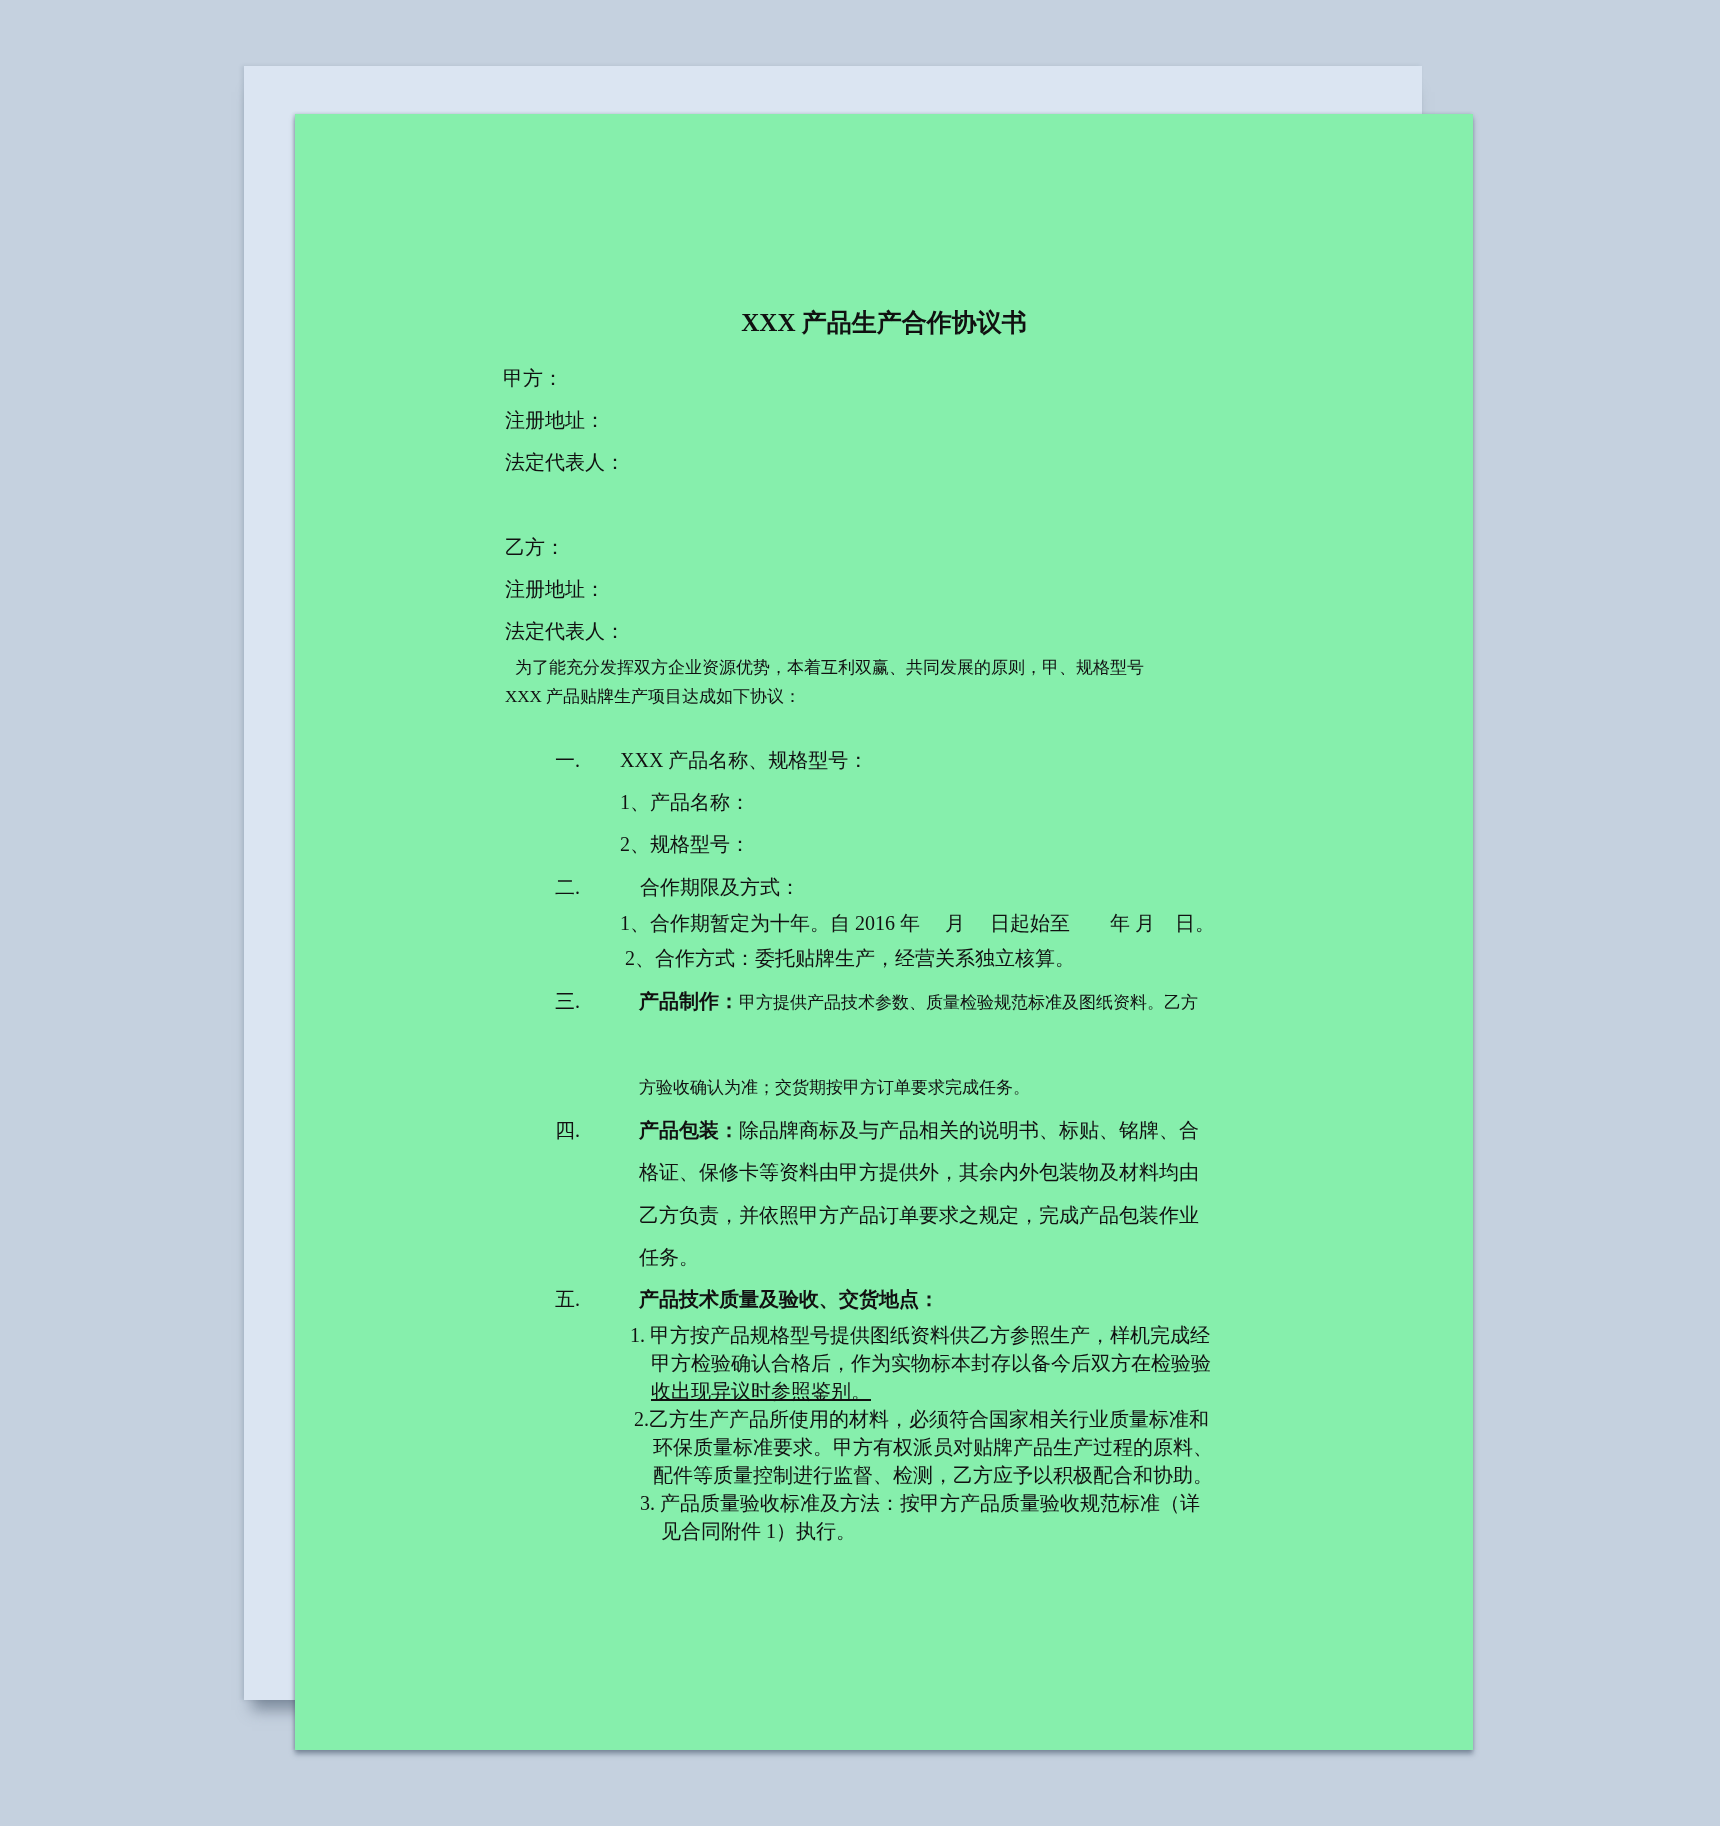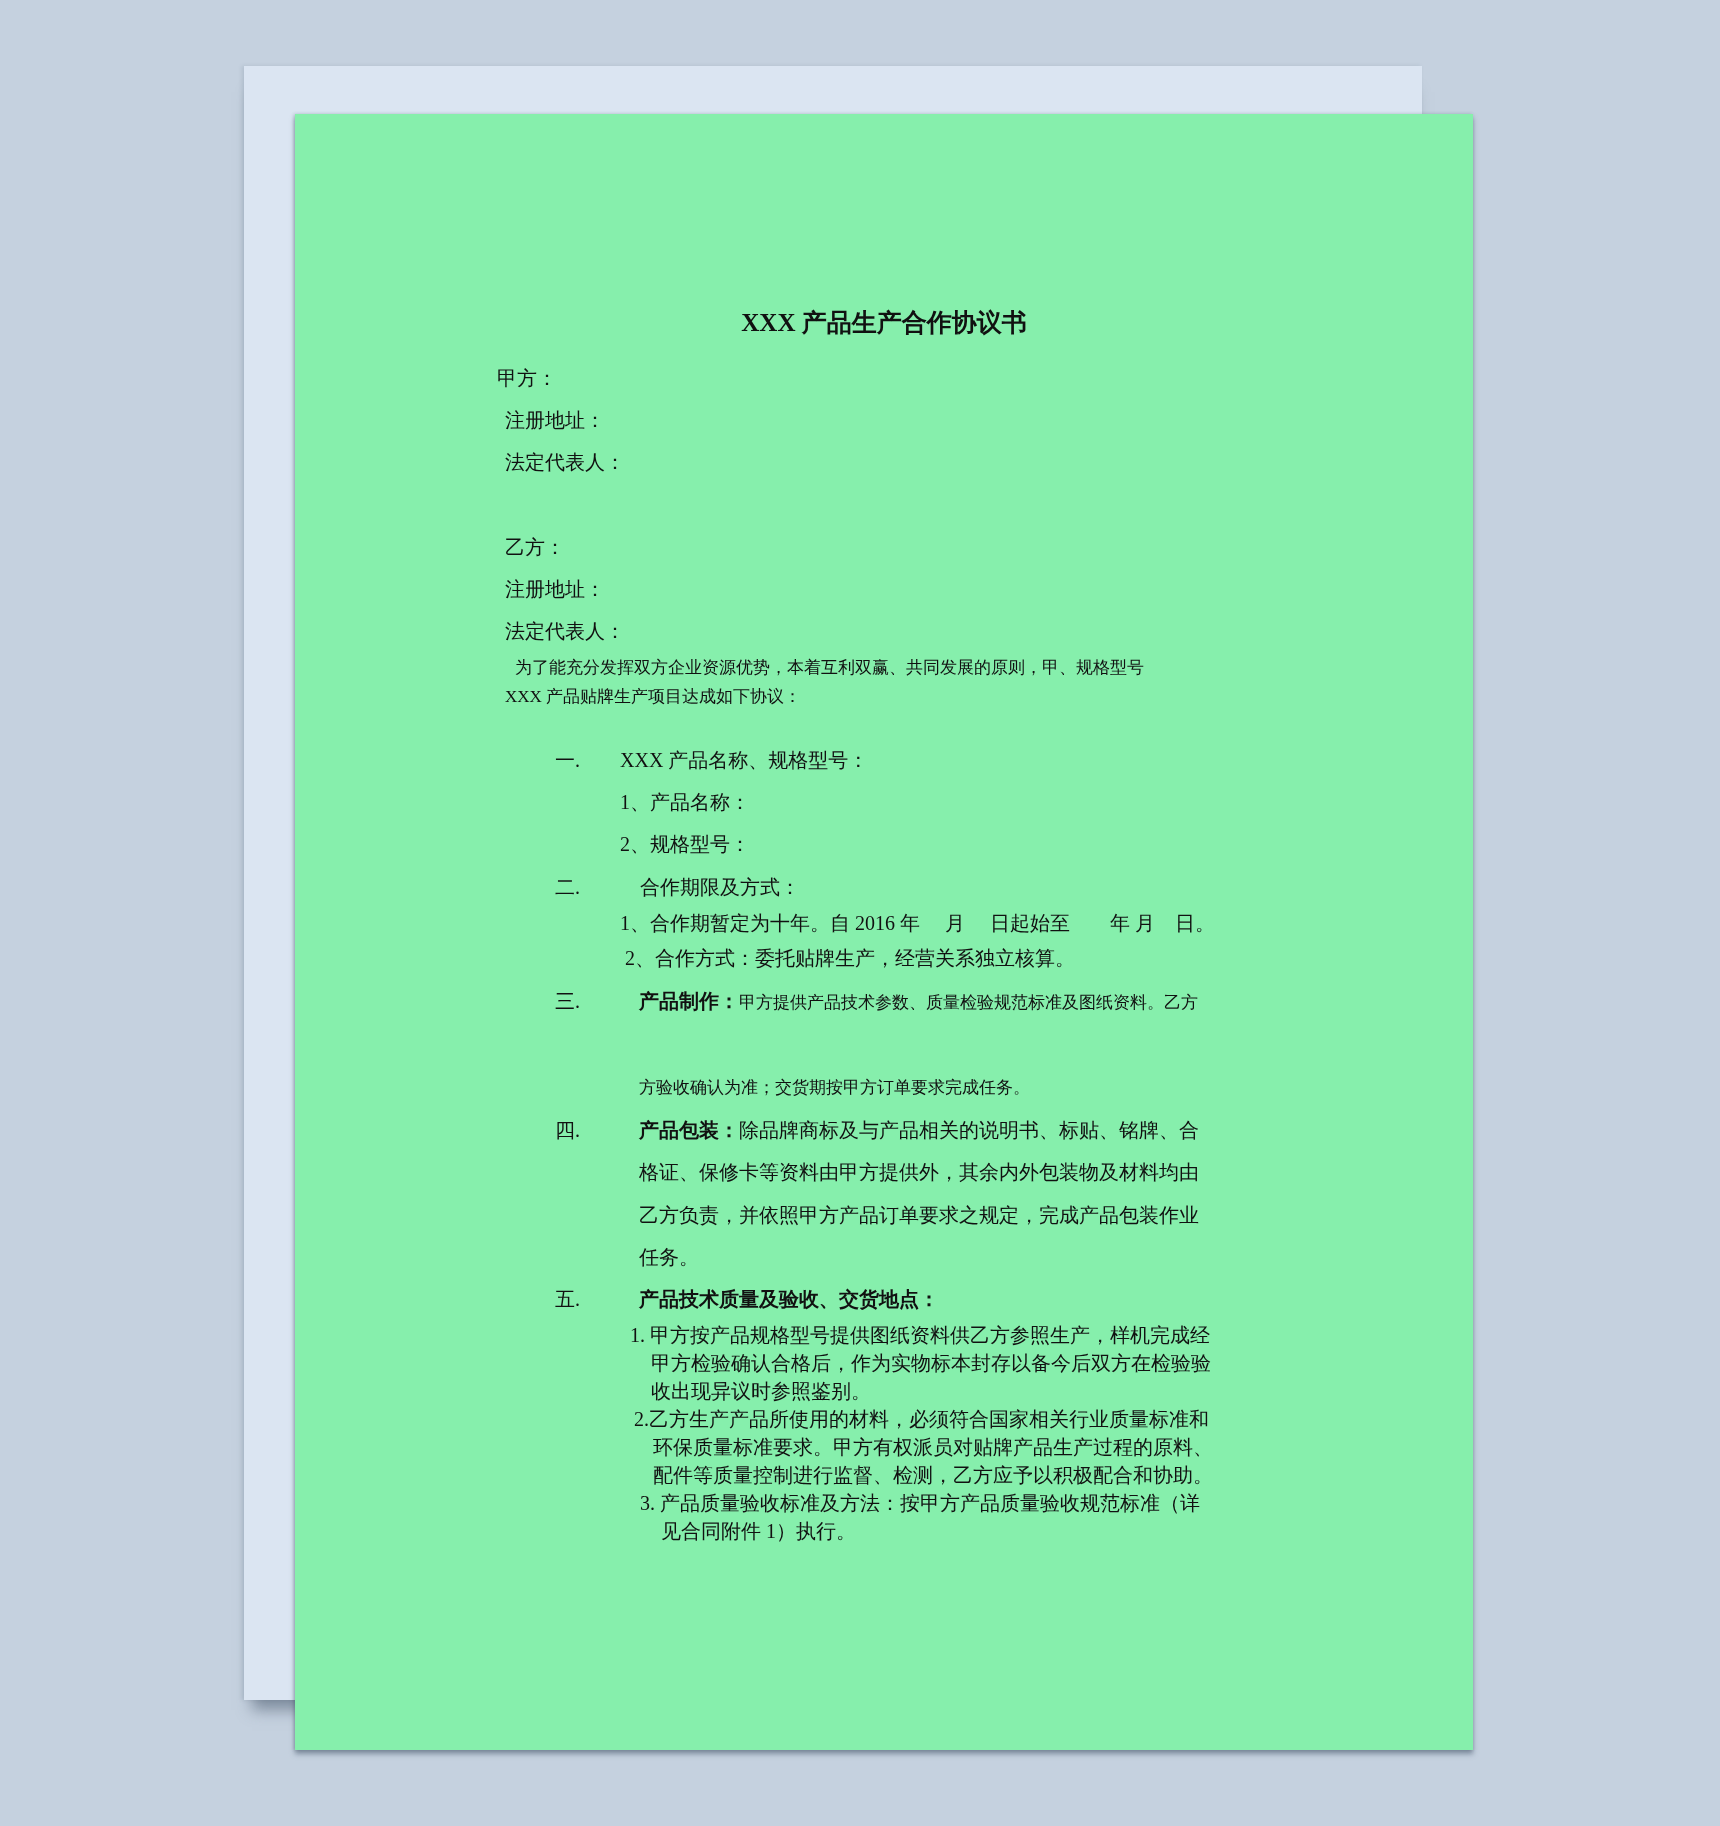--- a/index.html
+++ b/index.html
@@ -32,21 +32,21 @@
   </style>
 </head>
 <body>
 
 <div class="sheet-back"></div>
 
 <div class="sheet-front">
 
   <div class="t title" style="top:196px;">XXX 产品生产合作协议书</div>
 
-  <div class="t" style="left:202px; top:251px;">甲方：</div>
+  <div class="t" style="left:208px; top:251px;">甲方：</div>
   <div class="t" style="left:210px; top:293px;">注册地址：</div>
   <div class="t" style="left:210px; top:335px;">法定代表人：</div>
 
   <div class="t" style="left:210px; top:420px;">乙方：</div>
   <div class="t" style="left:210px; top:462px;">注册地址：</div>
   <div class="t" style="left:210px; top:504px;">法定代表人：</div>
 
   <div class="t small" style="left:220px; top:541px;">为了能充分发挥双方企业资源优势，本着互利双赢、共同发展的原则，甲、规格型号</div>
   <div class="t small" style="left:210px; top:570px;">XXX 产品贴牌生产项目达成如下协议：</div>
 
@@ -72,21 +72,21 @@
   </div>
   <div class="t" style="left:344px; top:1088px;">乙方负责，并依照甲方产品订单要求之规定，完成产品包装作业</div>
   <div class="t" style="left:344px; top:1045px;">格证、保修卡等资料由甲方提供外，其余内外包装物及材料均由</div>
   <div class="t" style="left:344px; top:1130px;">任务。</div>
 
   <div class="t" style="left:260px; top:1172px;">五.</div>
   <div class="t b" style="left:344px; top:1172px;">产品技术质量及验收、交货地点：</div>
 
   <div class="t" style="left:335px; top:1208px;">1. 甲方按产品规格型号提供图纸资料供乙方参照生产，样机完成经</div>
   <div class="t" style="left:356px; top:1236px;">甲方检验确认合格后，作为实物标本封存以备今后双方在检验验</div>
-  <div class="t" style="left:356px; top:1264px;">收出现异议时参照鉴别。</div>
+  <div class="t" style="left:356px; top:1264px;text-decoration:underline;">收出现异议时参照鉴别。</div>
 
   <div class="t" style="left:339px; top:1292px;">2.乙方生产产品所使用的材料，必须符合国家相关行业质量标准和</div>
   <div class="t" style="left:358px; top:1320px;">环保质量标准要求。甲方有权派员对贴牌产品生产过程的原料、</div>
   <div class="t" style="left:358px; top:1348px;">配件等质量控制进行监督、检测，乙方应予以积极配合和协助。</div>
 
   <div class="t" style="left:345px; top:1376px;">3. 产品质量验收标准及方法：按甲方产品质量验收规范标准（详</div>
   <div class="t" style="left:366px; top:1404px;">见合同附件 1）执行。</div>
 
 </div>
 

